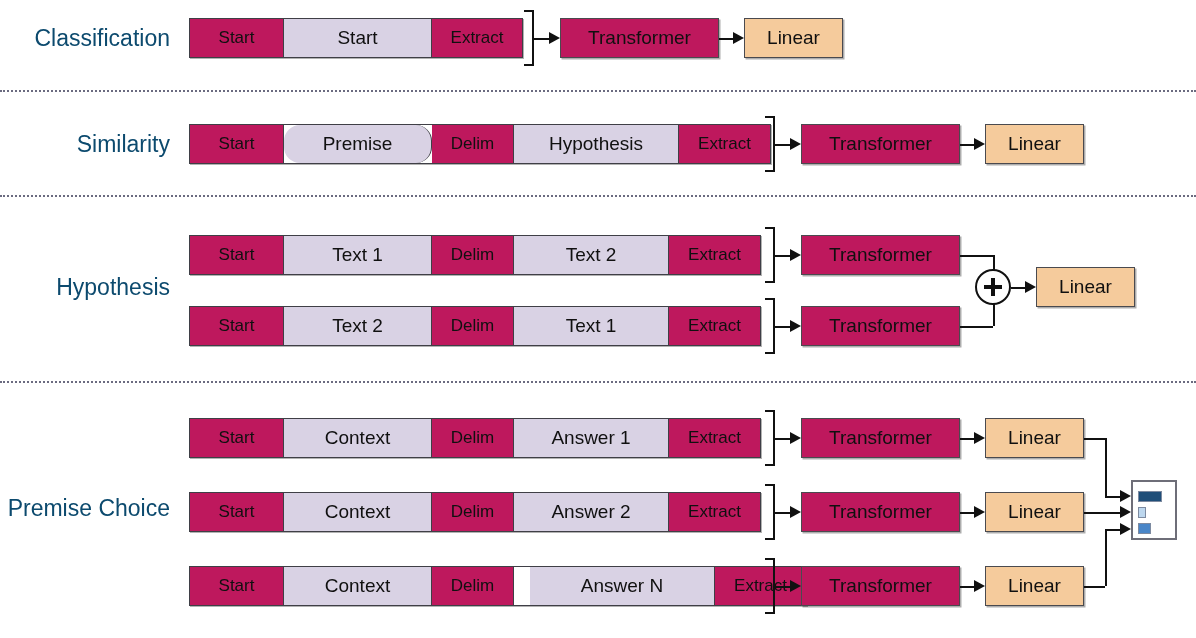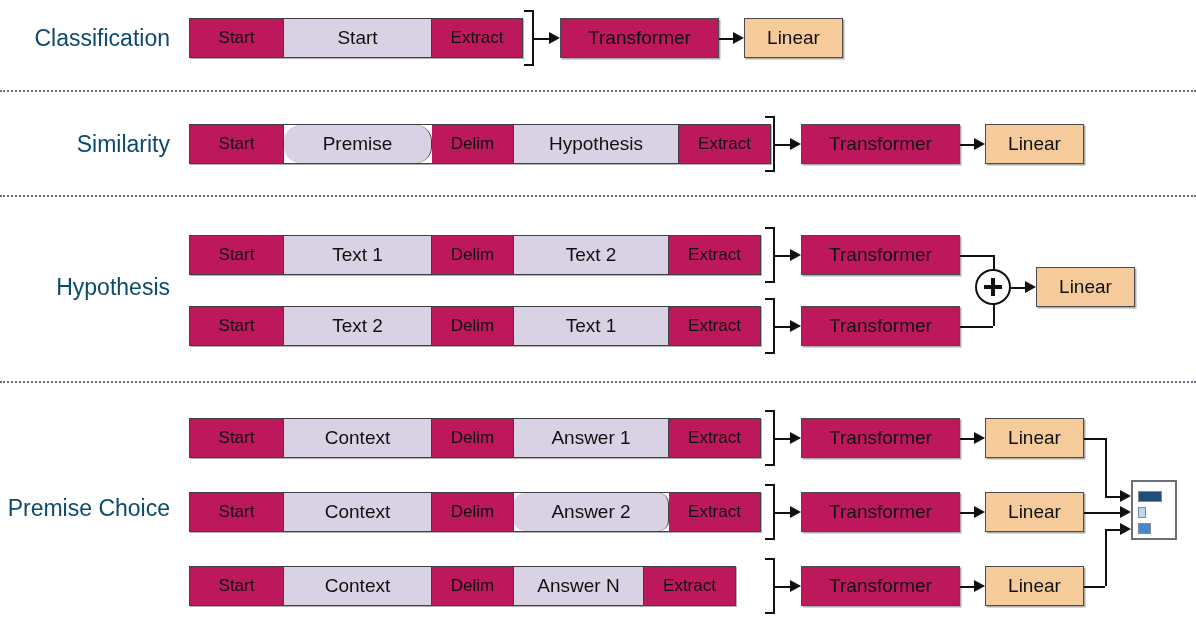--- a/index.html
+++ b/index.html
@@ -220,28 +220,28 @@
       <div class="token tok-blue" style="width: 94px;">Start</div>
       <div class="token tok-purple" style="width: 148px;">Context</div>
       <div class="token tok-blue" style="width: 82px;">Delim</div>
       <div class="token tok-purple" style="width: 155px;">Answer 1</div>
       <div class="token tok-blue" style="width: 91px;">Extract</div>
     </div>
     <div class="token-strip" style="left: 189px; top: 492px;">
       <div class="token tok-blue" style="width: 94px;">Start</div>
       <div class="token tok-purple" style="width: 148px;">Context</div>
       <div class="token tok-blue" style="width: 82px;">Delim</div>
-      <div class="token tok-purple" style="width: 155px; border-radius: 10px;">Answer 2</div>
+      <div class="token tok-purple" style="width: 155px;">Answer 2</div>
       <div class="token tok-blue" style="width: 91px;">Extract</div>
     </div>
     <div class="token-strip" style="left: 189px; top: 566px;">
       <div class="token tok-blue" style="width: 94px;">Start</div>
       <div class="token tok-purple" style="width: 148px;">Context</div>
       <div class="token tok-blue" style="width: 82px;">Delim</div>
-      <div class="token tok-purple" style="width: 130px;">Answer N</div>
+      <div class="token tok-purple" style="width: 185px; margin-left: 16px;">Answer N</div>
       <div class="token tok-blue" style="width: 91px;">Extract</div>
     </div>
     <div class="bracket" style="left: 765px; top: 410px; height: 56px;"></div>
     <div class="bracket" style="left: 765px; top: 484px; height: 56px;"></div>
     <div class="bracket" style="left: 765px; top: 558px; height: 56px;"></div>
     <div class="pbox pbox-green" style="left: 801px; top: 418px; width: 159px;">Transformer</div>
     <div class="pbox pbox-orange" style="left: 985px; top: 418px; width: 99px;">Linear</div>
     <div class="pbox pbox-green" style="left: 801px; top: 492px; width: 159px;">Transformer</div>
     <div class="pbox pbox-orange" style="left: 985px; top: 492px; width: 99px;">Linear</div>
     <div class="pbox pbox-green" style="left: 801px; top: 566px; width: 159px;">Transformer</div>

